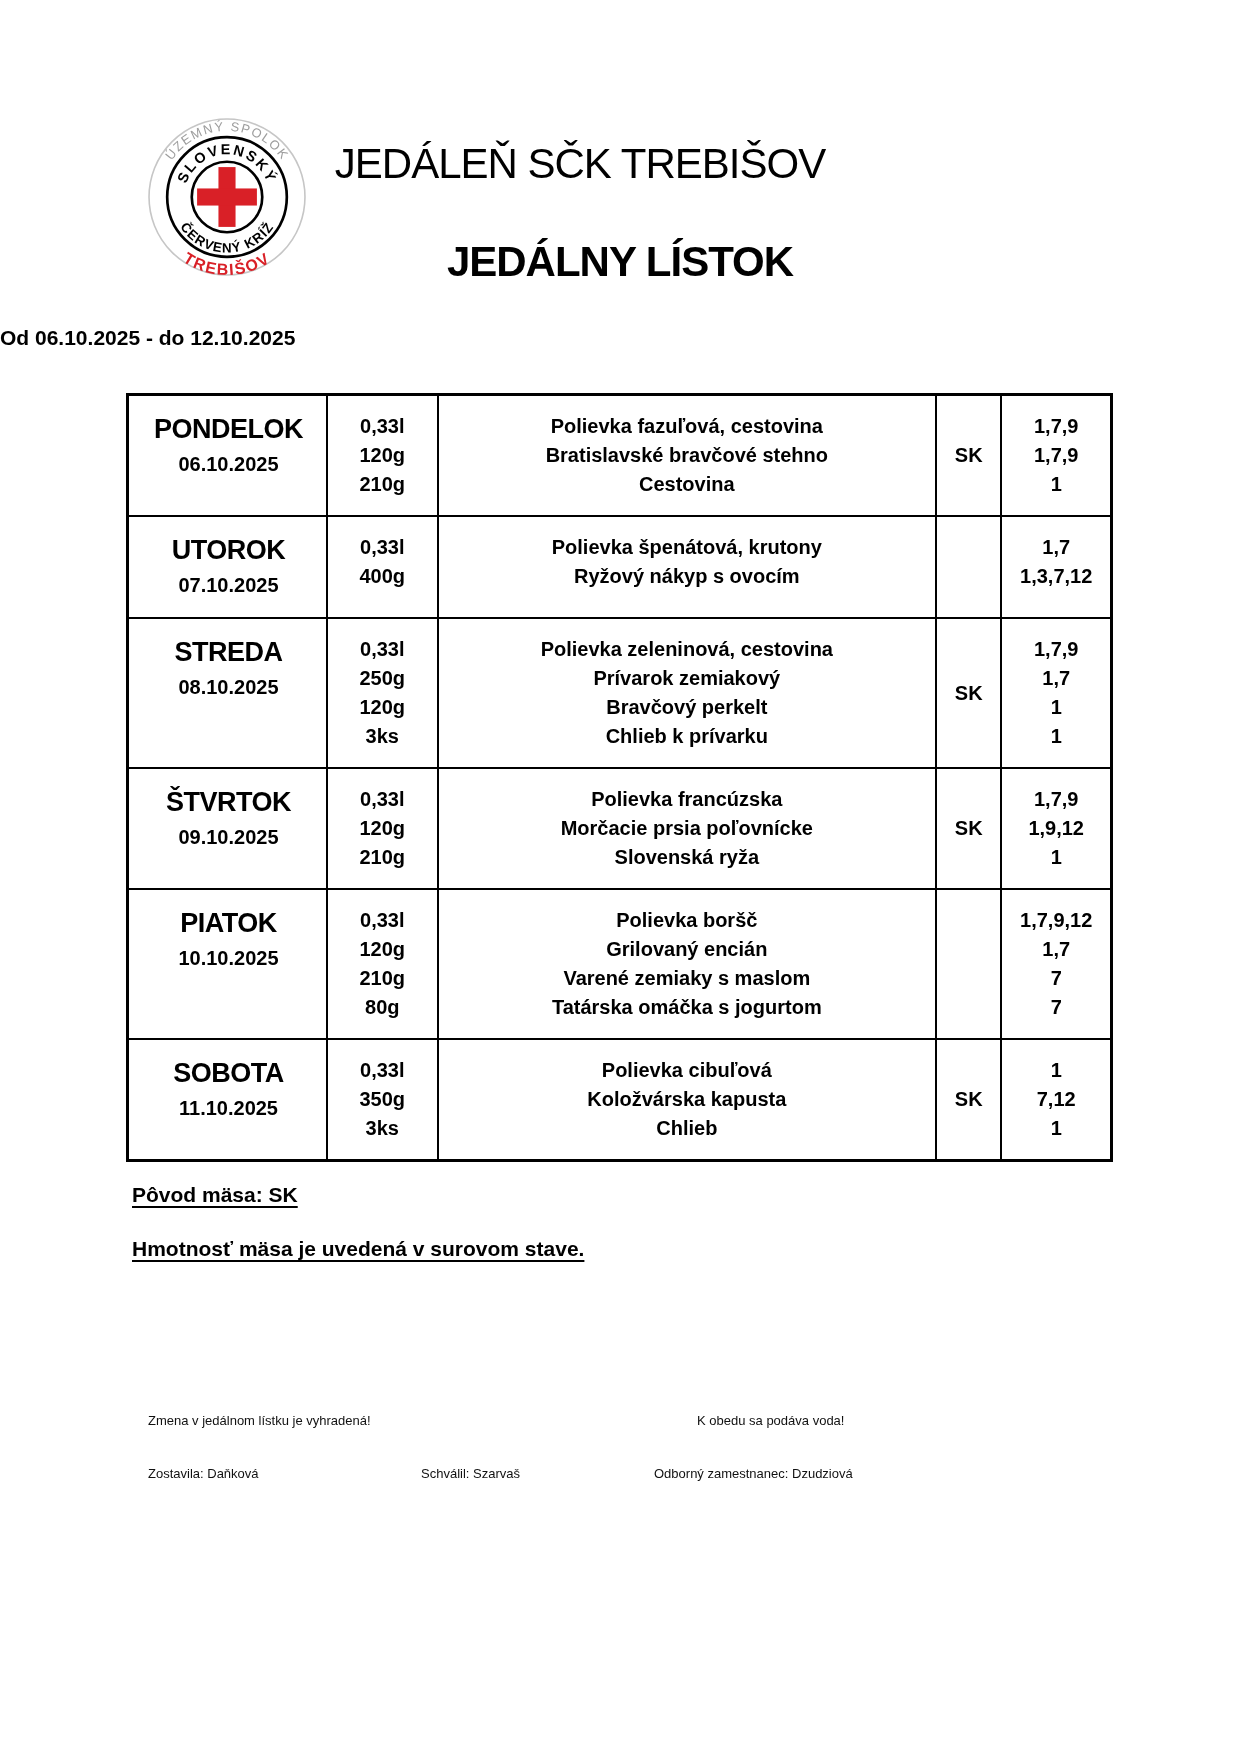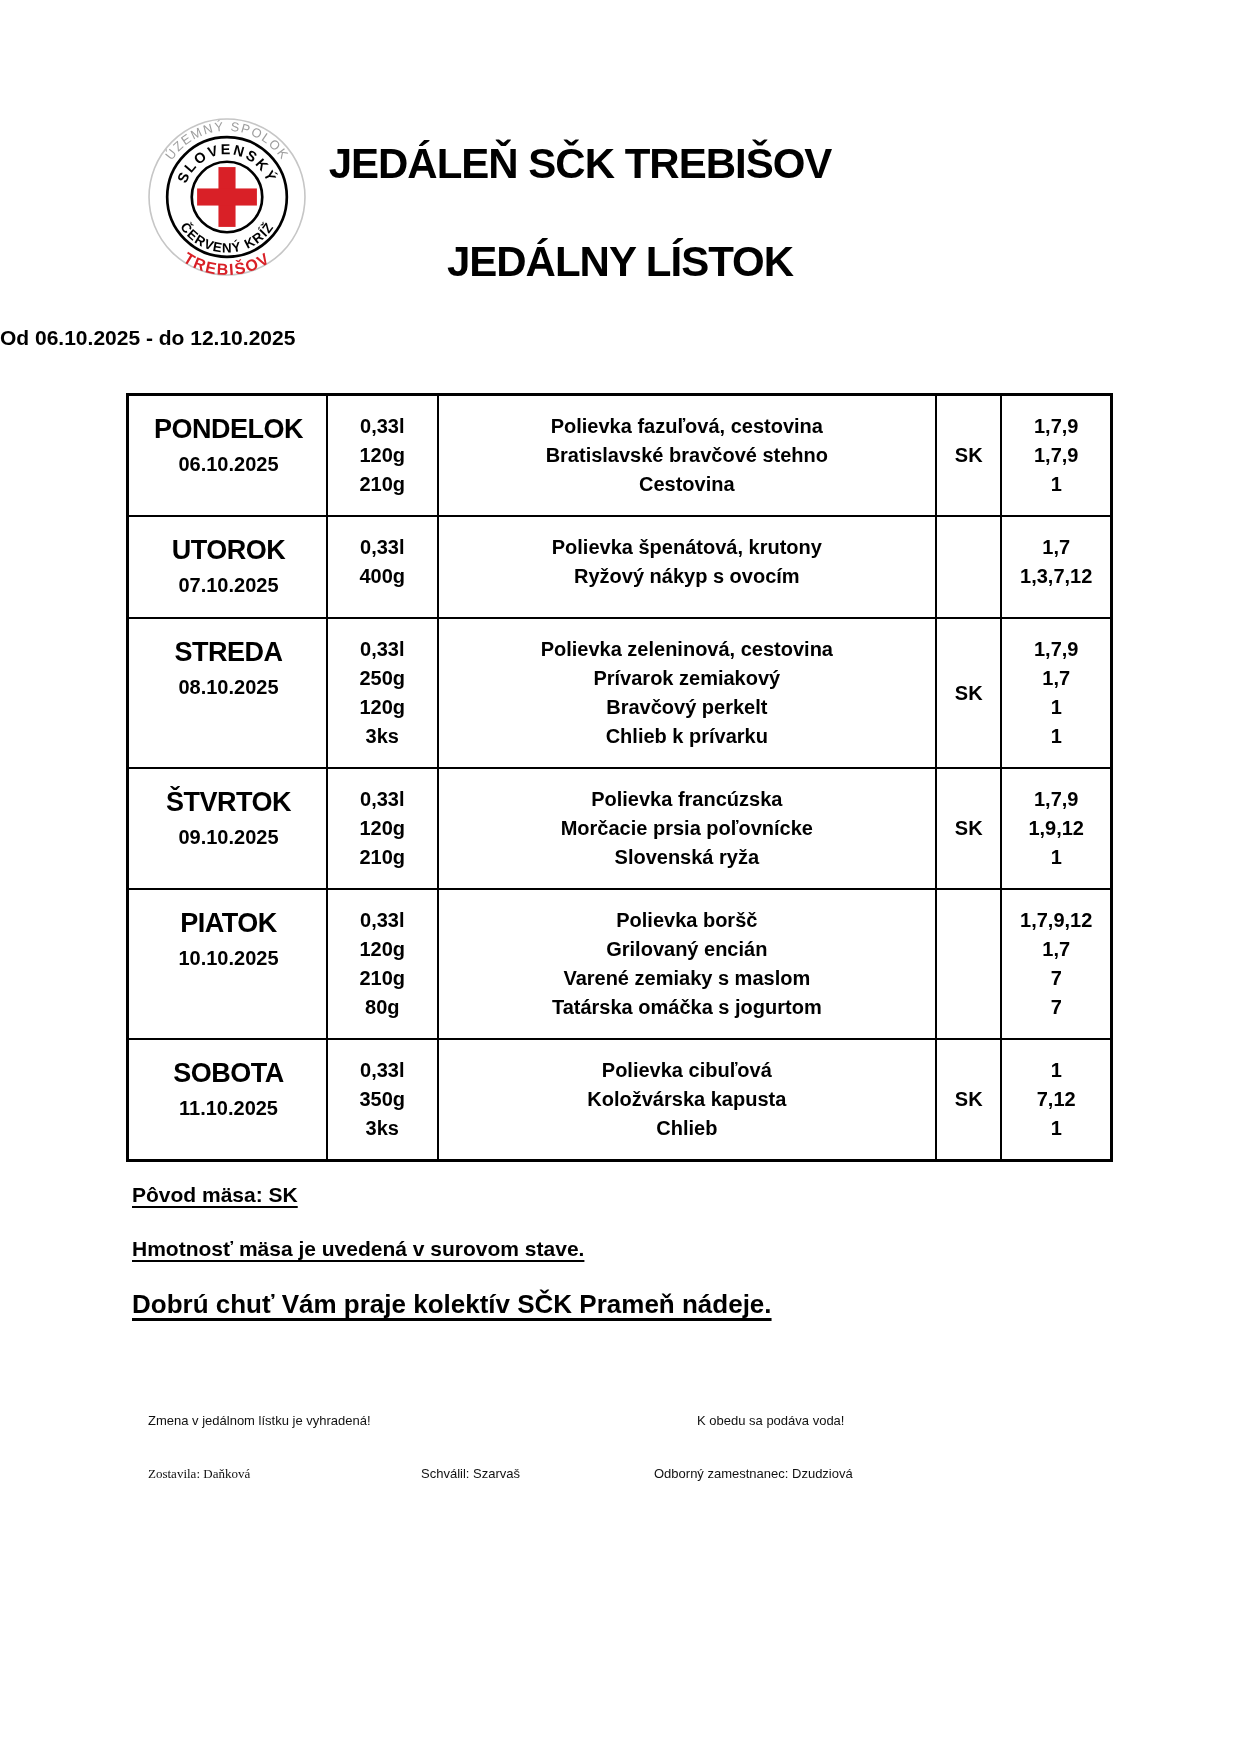--- a/index.html
+++ b/index.html
@@ -9,21 +9,21 @@
     height:1754px;
     background:#ffffff;
     font-family:"Liberation Sans", sans-serif;
     color:#000;
     overflow:hidden;
   }
   
   .logo{position:absolute;left:133px;top:103px;width:188px;height:188px;}
   .title-main{
     position:absolute;left:0;top:140px;width:1160px;
-    text-align:center;font-size:42px;font-weight:bold;letter-spacing:-1px;
+    text-align:center;font-size:42px;font-weight:normal;letter-spacing:-1px;
   }
   .title-sub{
     position:absolute;left:0;top:238px;width:1240px;
     text-align:center;font-size:42px;font-weight:bold;letter-spacing:-1px;
   }
   .date-range{
     position:absolute;left:0;top:326px;width:1240px;
     text-align:left;font-size:21px;font-weight:bold;
   }
   
@@ -60,21 +60,21 @@
     position:absolute;left:132px;
     font-size:21px;font-weight:bold;
     text-decoration:underline;text-decoration-thickness:2px;text-underline-offset:4px;
   }
   .note-origin{top:1183px;}
   .note-weight{top:1237px;}
   .note-wish{top:1289px;font-size:26px;text-decoration-thickness:3px;text-underline-offset:5px;}
   .small-line{position:absolute;font-size:13px;font-weight:normal;color:#111;}
   .pos-change{left:148px;top:1413px;}
   .pos-water{left:697px;top:1413px;}
-  .pos-prepared{left:148px;top:1466px;font-family:Liberation Serif, serif;}
+  .pos-prepared{left:148px;top:1466px;}
   .pos-approved{left:421px;top:1466px;}
   .pos-specialist{left:654px;top:1466px;}
   
   .logo text{font-family:"Liberation Sans", sans-serif;}
 </style>
 </head>
 <body>
 
 <div class="page">
 
@@ -215,21 +215,20 @@
       <div class="mcell c-allerg lines">1
 7,12
 1</div>
     </div>
 
 
   </div>
 
   <div class="note note-origin">Pôvod mäsa: SK</div>
   <div class="note note-weight">Hmotnosť mäsa je uvedená v surovom stave.</div>
-  <div class="note note-wish">Dobrú chuť Vám praje kolektív SČK Prameň nádeje.</div>
 
   <div class="small-line pos-change">Zmena v jedálnom lístku je vyhradená!</div>
   <div class="small-line pos-water">K obedu sa podáva voda!</div>
   <div class="small-line pos-prepared">Zostavila: Daňková</div>
   <div class="small-line pos-approved">Schválil: Szarvaš</div>
   <div class="small-line pos-specialist">Odborný zamestnanec: Dzudziová</div>
 
 </div>
 
 </body></html>

